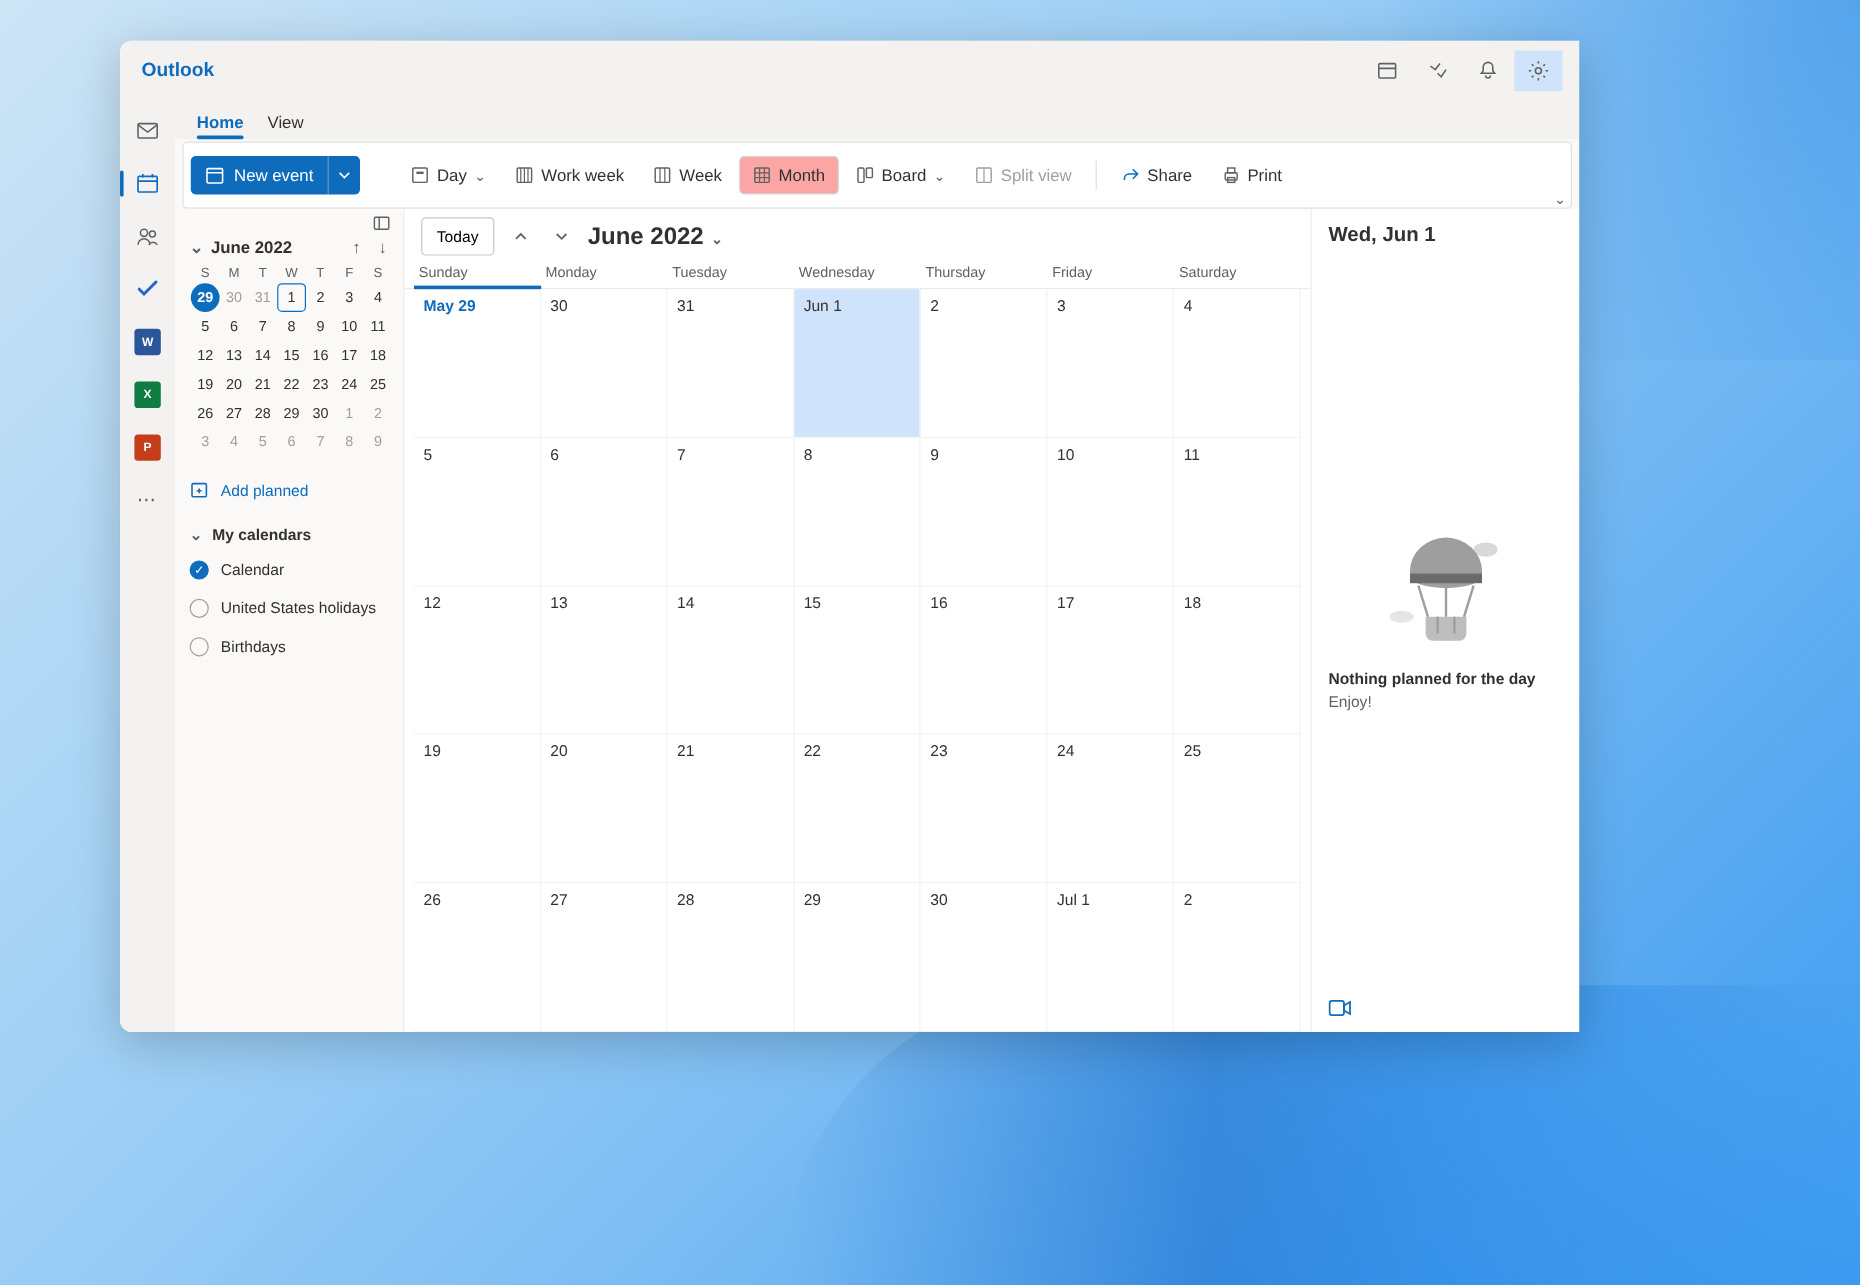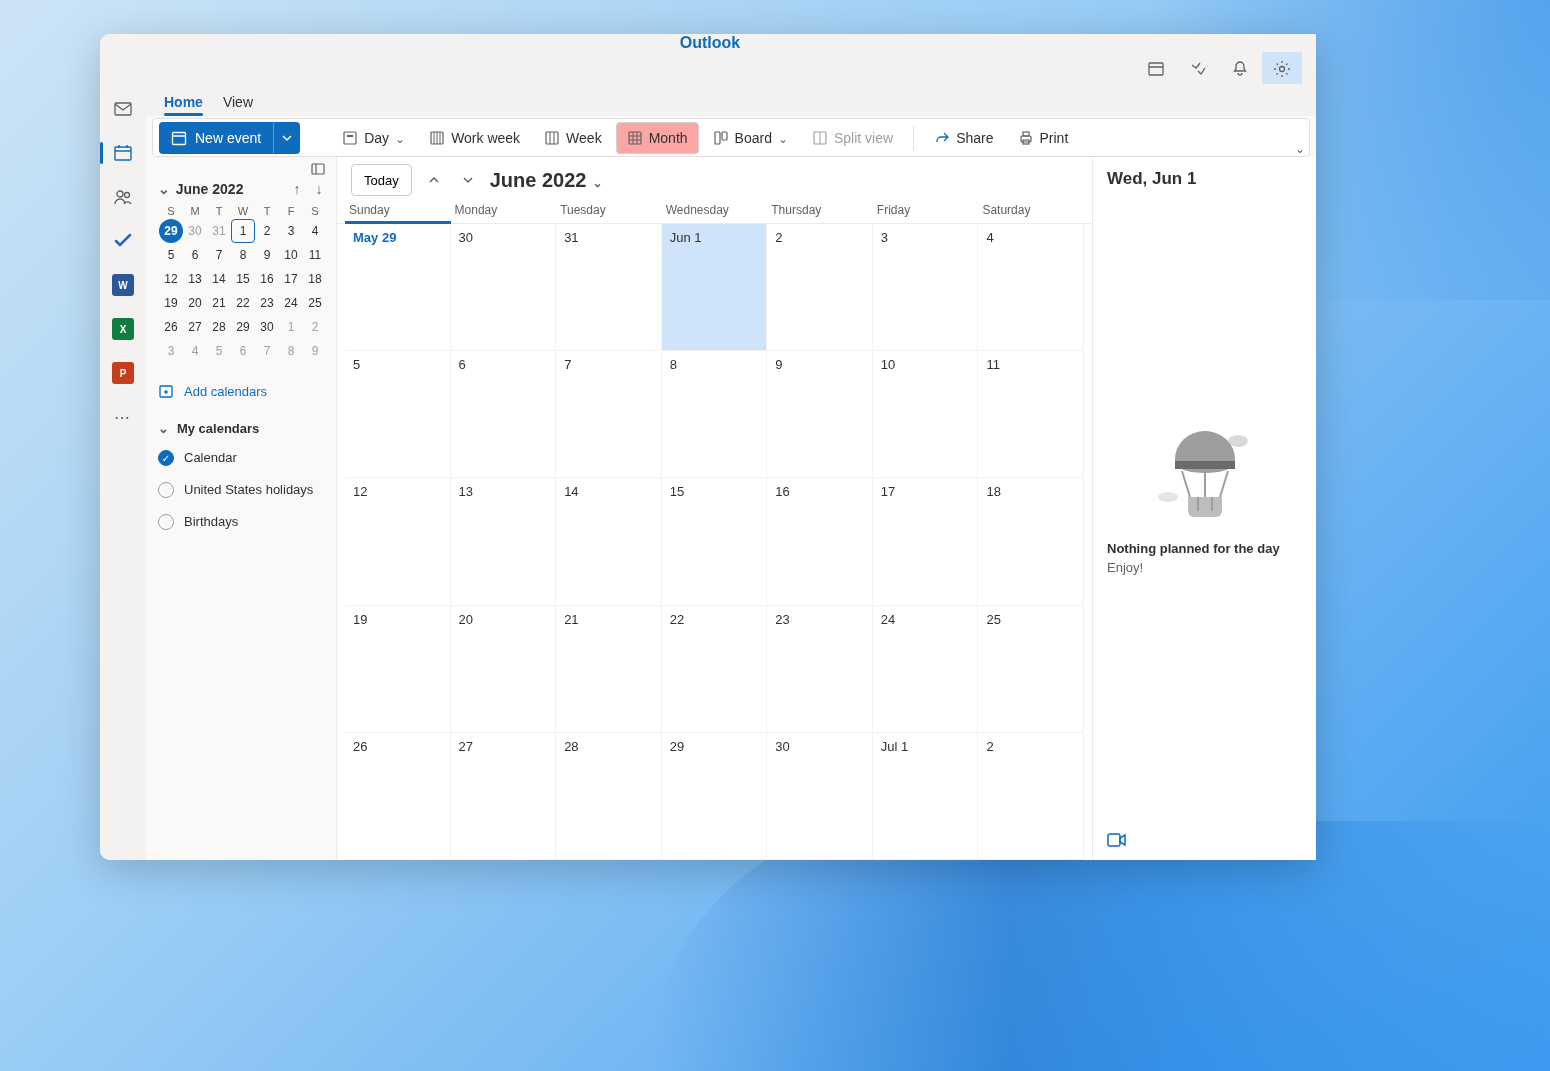--- a/index.html
+++ b/index.html
@@ -23,21 +23,20 @@
     position: absolute; left: 100px; top: 34px; width: 1216px; height: 826px;
     background: #fff; border-radius: 10px 0 0 10px; overflow: hidden;
     box-shadow: 0 10px 40px rgba(0,0,0,0.2);
     display: flex; flex-direction: column;
   }
 
   
   .titlebar {
     height: 50px; display: flex; align-items: center; padding: 0 14px;
     background: #f3f2f1;
-    flex-direction: column;
   }
   .app-name { color: #0f6cbd; font-weight: 600; font-size: 16px; margin-left: 4px; }
   .search-wrap {
     margin-left: 166px; width: 304px; height: 32px; background: #fff;
     border: 1px solid #d1d1d1; border-radius: 4px; display: flex; align-items: center;
     padding: 0 10px; color: #616161;
   }
   .search-wrap input {
     border: none; outline: none; font-size: 14px; flex: 1; background: transparent;
     color: #323130;
@@ -85,21 +84,21 @@
     padding: 6px 10px; font-size: 14px; color: #323130; cursor: pointer; position: relative;
   }
   .tab.active { color: #0f6cbd; font-weight: 600; }
   .tab.active::after {
     content: ""; position: absolute; left: 10px; right: 10px; bottom: 0;
     height: 3px; background: #0f6cbd; border-radius: 2px;
   }
 
   
   .ribbon {
-    height: 39px; margin: 2px 6px 0 6px; background: #fff; border: 1px solid #e1dfdd;
+    height: 56px; margin: 2px 6px 0 6px; background: #fff; border: 1px solid #e1dfdd;
     border-radius: 4px; display: flex; align-items: center; padding: 0 6px; gap: 4px;
     position: relative;
   }
   .new-event-btn {
     height: 32px; background: #0f6cbd; color: #fff; display: flex; align-items: center;
     border-radius: 4px; overflow: hidden; cursor: pointer;
   }
   .new-event-main { display: flex; align-items: center; padding: 0 12px; gap: 8px; font-size: 14px; }
   .new-event-chevron {
     padding: 0 8px; border-left: 1px solid rgba(255,255,255,0.3); height: 100%;
@@ -448,21 +447,21 @@
               <div class="mini-cell muted">8</div>
               <div class="mini-cell muted">9</div>
             </div>
 
           <div class="add-cal">
             <svg width="16" height="16" viewBox="0 0 16 16">
                 <rect x="2" y="3" width="12" height="11" rx="1" fill="none" stroke="#0f6cbd" stroke-width="1.3"></rect>
                 <line x1="8" y1="7" x2="8" y2="11" stroke="#0f6cbd" stroke-width="1.3"></line>
                 <line x1="6" y1="9" x2="10" y2="9" stroke="#0f6cbd" stroke-width="1.3"></line>
               </svg>
-            <span>Add calendars</span>
+            <span>Add planned</span>
           </div>
 
           <div class="section-head">
             <span style="color:#616161">⌄</span>
             <span>My calendars</span>
           </div>
           <div id="cal-list">
               <div class="cal-item">
                 <div class="cal-check checked"></div>
                 <span>Calendar</span>

